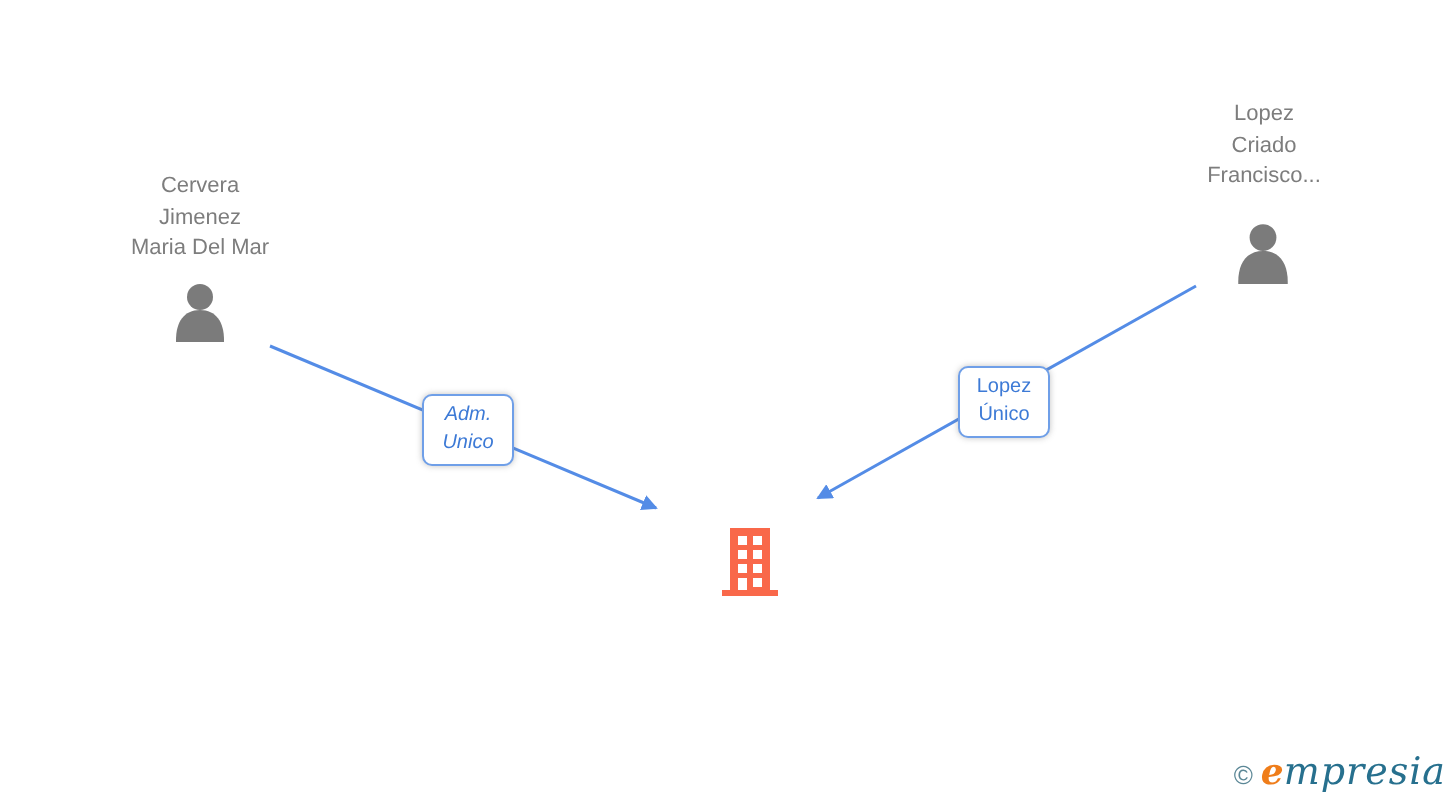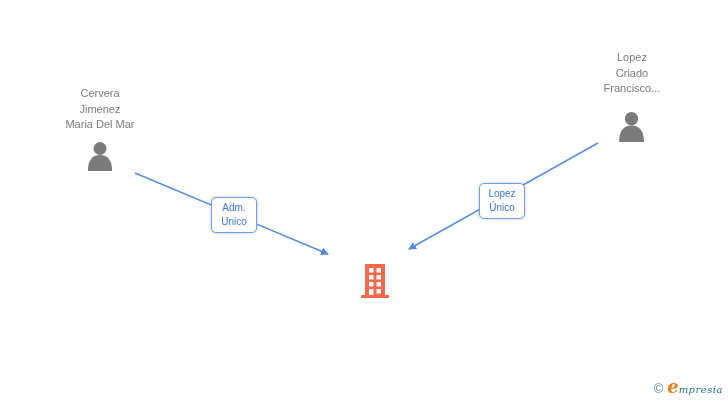--- a/index.html
+++ b/index.html
@@ -42,21 +42,21 @@
   .logo {
     position: absolute;
     right: 5px;
     bottom: 3px;
     font-size: 14px;
     white-space: nowrap;
   }
   .logo .copy { color: #5b8796; font-size: 13px; font-family: "Liberation Sans", sans-serif; }
   .logo .brand { font-family: "DejaVu Serif", serif; font-style: italic; }
   .logo .brand-e { color: #ef7d1a; font-size: 18px; font-weight: bold; }
-  .logo .brand-rest { color: #27708e; font-size: 10px; letter-spacing: 0.5px; }
+  .logo .brand-rest { color: #27708e; font-size: 19px; letter-spacing: 0.5px; }
 </style>
 </head>
 <body>
 
 <div class="canvas">
 
   <svg class="edges-svg" width="728" height="400" viewBox="0 0 728 400">
     <defs>
       <marker id="arrow" markerWidth="9" markerHeight="9" refX="7" refY="4" orient="auto" markerUnits="userSpaceOnUse">
         <path d="M0,0 L8,4 L0,8 Z" fill="#548ce6"></path>
@@ -79,21 +79,21 @@
   <div class="node-label" style="left:562px; top:50px; width:140px;text-align:center;">Lopez
 Criado
 Francisco...</div>
   <div class="icon-box" style="left:615px; top:110px;">
     <svg width="33" height="33" viewBox="0 0 32 32">
       <circle cx="16" cy="8.5" r="6.5" fill="#7b7b7b"></circle>
       <path d="M16,15 C8,15 4,21 4,30 L4,31 L28,31 L28,30 C28,21 24,15 16,15 Z" fill="#7b7b7b"></path>
     </svg>
   </div>
 
-  <div class="edge-badge" style="left:211px; top:197px; width:30px;">Adm.
+  <div class="edge-badge" style="left:211px; top:197px; width:30px;font-style:italic;">Adm.
 Unico</div>
   <div class="edge-badge" style="left:479px; top:183px; width:30px;">Lopez
 Único</div>
 
   <div class="icon-box" style="left:356px; top:262px;">
     <svg width="38" height="38" viewBox="0 0 38 38">
       <rect x="9" y="2" width="20" height="31" fill="#f9684a"></rect>
       <rect x="5" y="33" width="28" height="3" fill="#f9684a"></rect>
       <rect x="13" y="6" width="4.5" height="4.5" fill="#ffffff"></rect>
       <rect x="20.5" y="6" width="4.5" height="4.5" fill="#ffffff"></rect>

